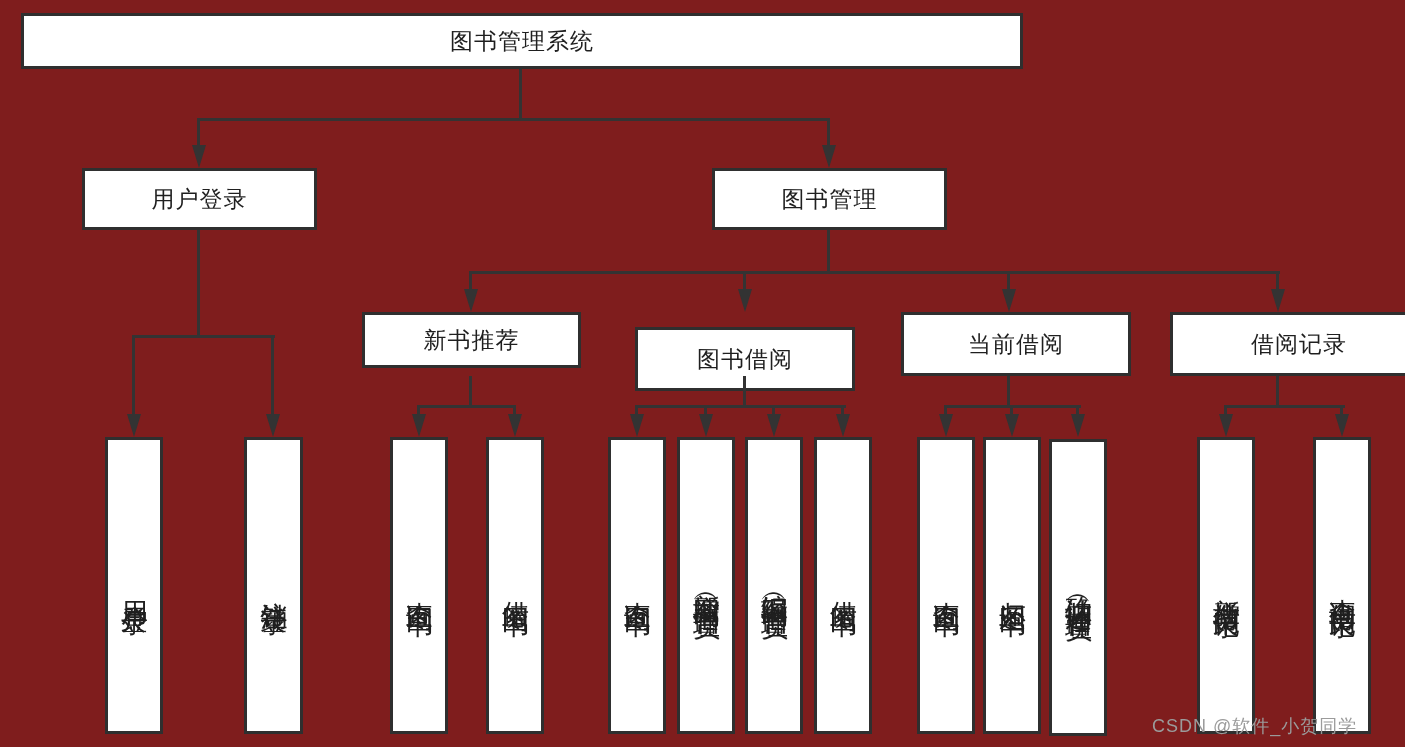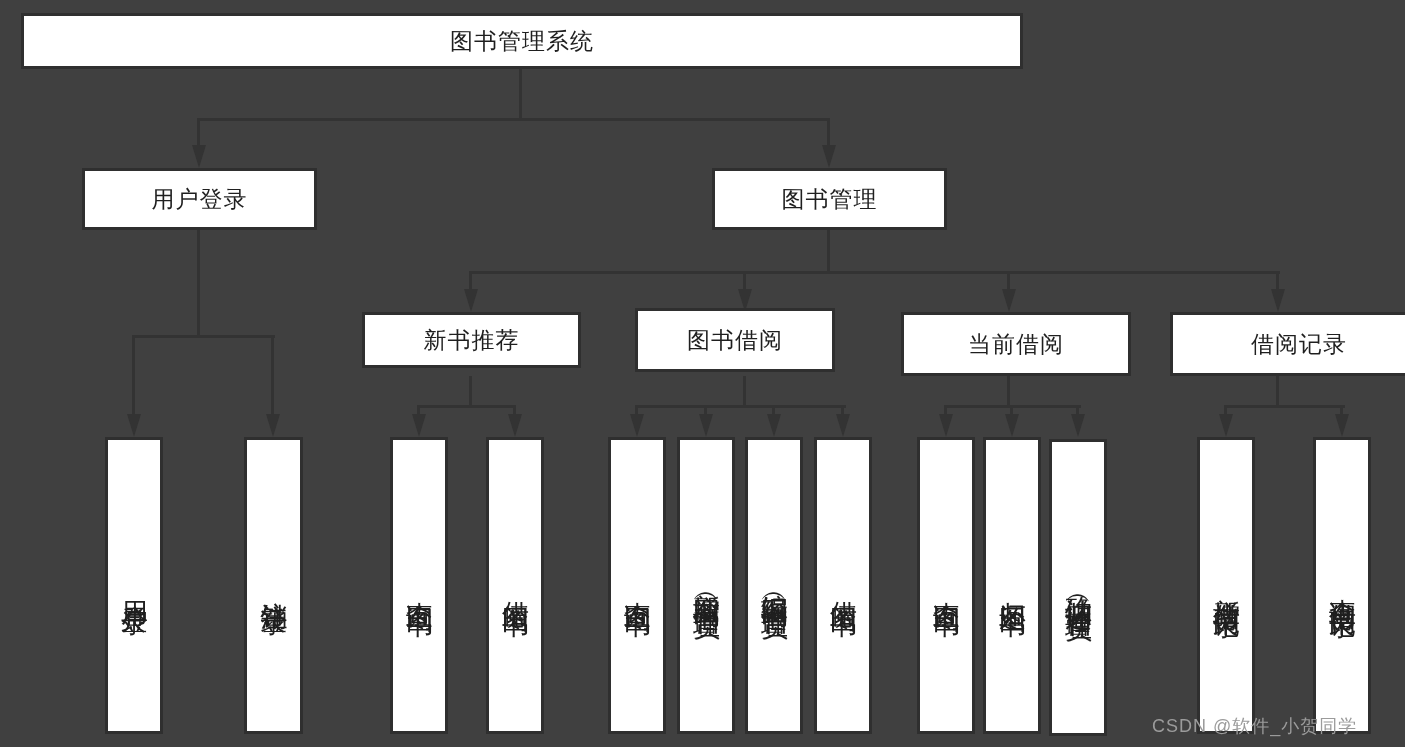--- a/index.html
+++ b/index.html
@@ -1,20 +1,20 @@
 <!DOCTYPE html>
 <html><head>
 <meta charset="utf-8">
 <style>
   html, body { margin: 0; padding: 0; background: #ffffff; }
   .stage {
     position: relative;
     width: 1405px;
     height: 747px;
-    background: #404040;
+    background: #7f1d1d;
     font-family: "Liberation Sans", "DejaVu Sans", sans-serif;
     overflow: hidden;
   }
   .box {
     position: absolute;
     box-sizing: border-box;
     border: 3px solid #2f2f2f;
     background: #ffffff;
     display: flex;
     align-items: center;
@@ -83,21 +83,21 @@
   <div class="wire" style="left:469px; top:271px; width:3px; height:21px;"></div>
   <div class="head" style="left:464px; top:289px;"></div>
   <div class="wire" style="left:743px; top:271px; width:3px; height:21px;"></div>
   <div class="head" style="left:738px; top:289px;"></div>
   <div class="wire" style="left:1007px; top:271px; width:3px; height:21px;"></div>
   <div class="head" style="left:1002px; top:289px;"></div>
   <div class="wire" style="left:1276px; top:271px; width:3px; height:21px;"></div>
   <div class="head" style="left:1271px; top:289px;"></div>
 
   <div class="box" style="left:362px; top:312px; width:219px; height:56px;">新书推荐</div>
-  <div class="box" style="left:635px; top:308px; width:200px; height:64px;text-align:center;">图书借阅</div>
+  <div class="box" style="left:635px; top:327px; width:220px; height:64px;text-align:center;">图书借阅</div>
   <div class="box" style="left:901px; top:312px; width:230px; height:64px;">当前借阅</div>
   <div class="box" style="left:1170px; top:312px; width:258px; height:64px;">借阅记录</div>
 
   <div class="wire" style="left:469px; top:376px; width:3px; height:29px;"></div>
   <div class="wire" style="left:417px; top:405px; width:99px; height:3px;"></div>
   <div class="wire" style="left:417px; top:405px; width:3px; height:12px;"></div>
   <div class="head" style="left:412px; top:414px;"></div>
   <div class="wire" style="left:513px; top:405px; width:3px; height:12px;"></div>
   <div class="head" style="left:508px; top:414px;"></div>
 

